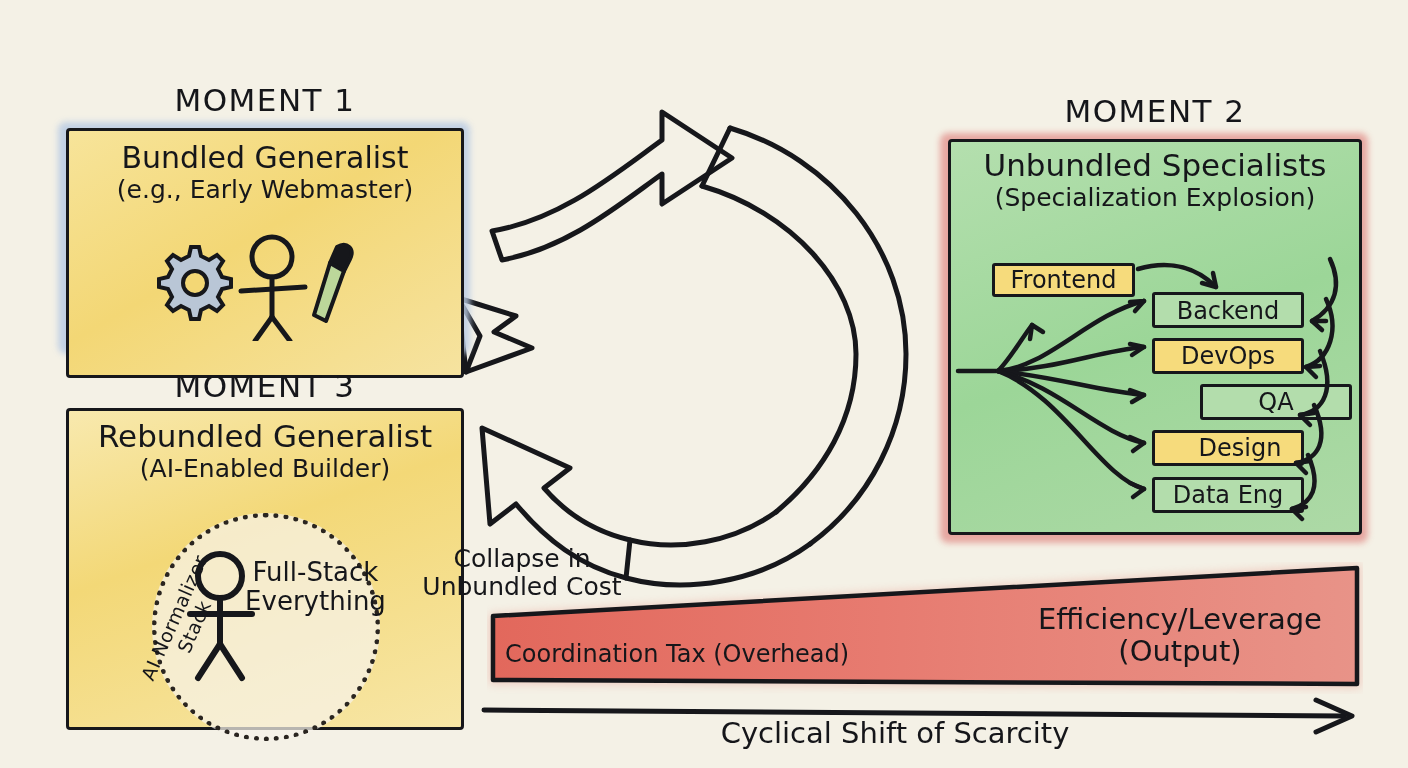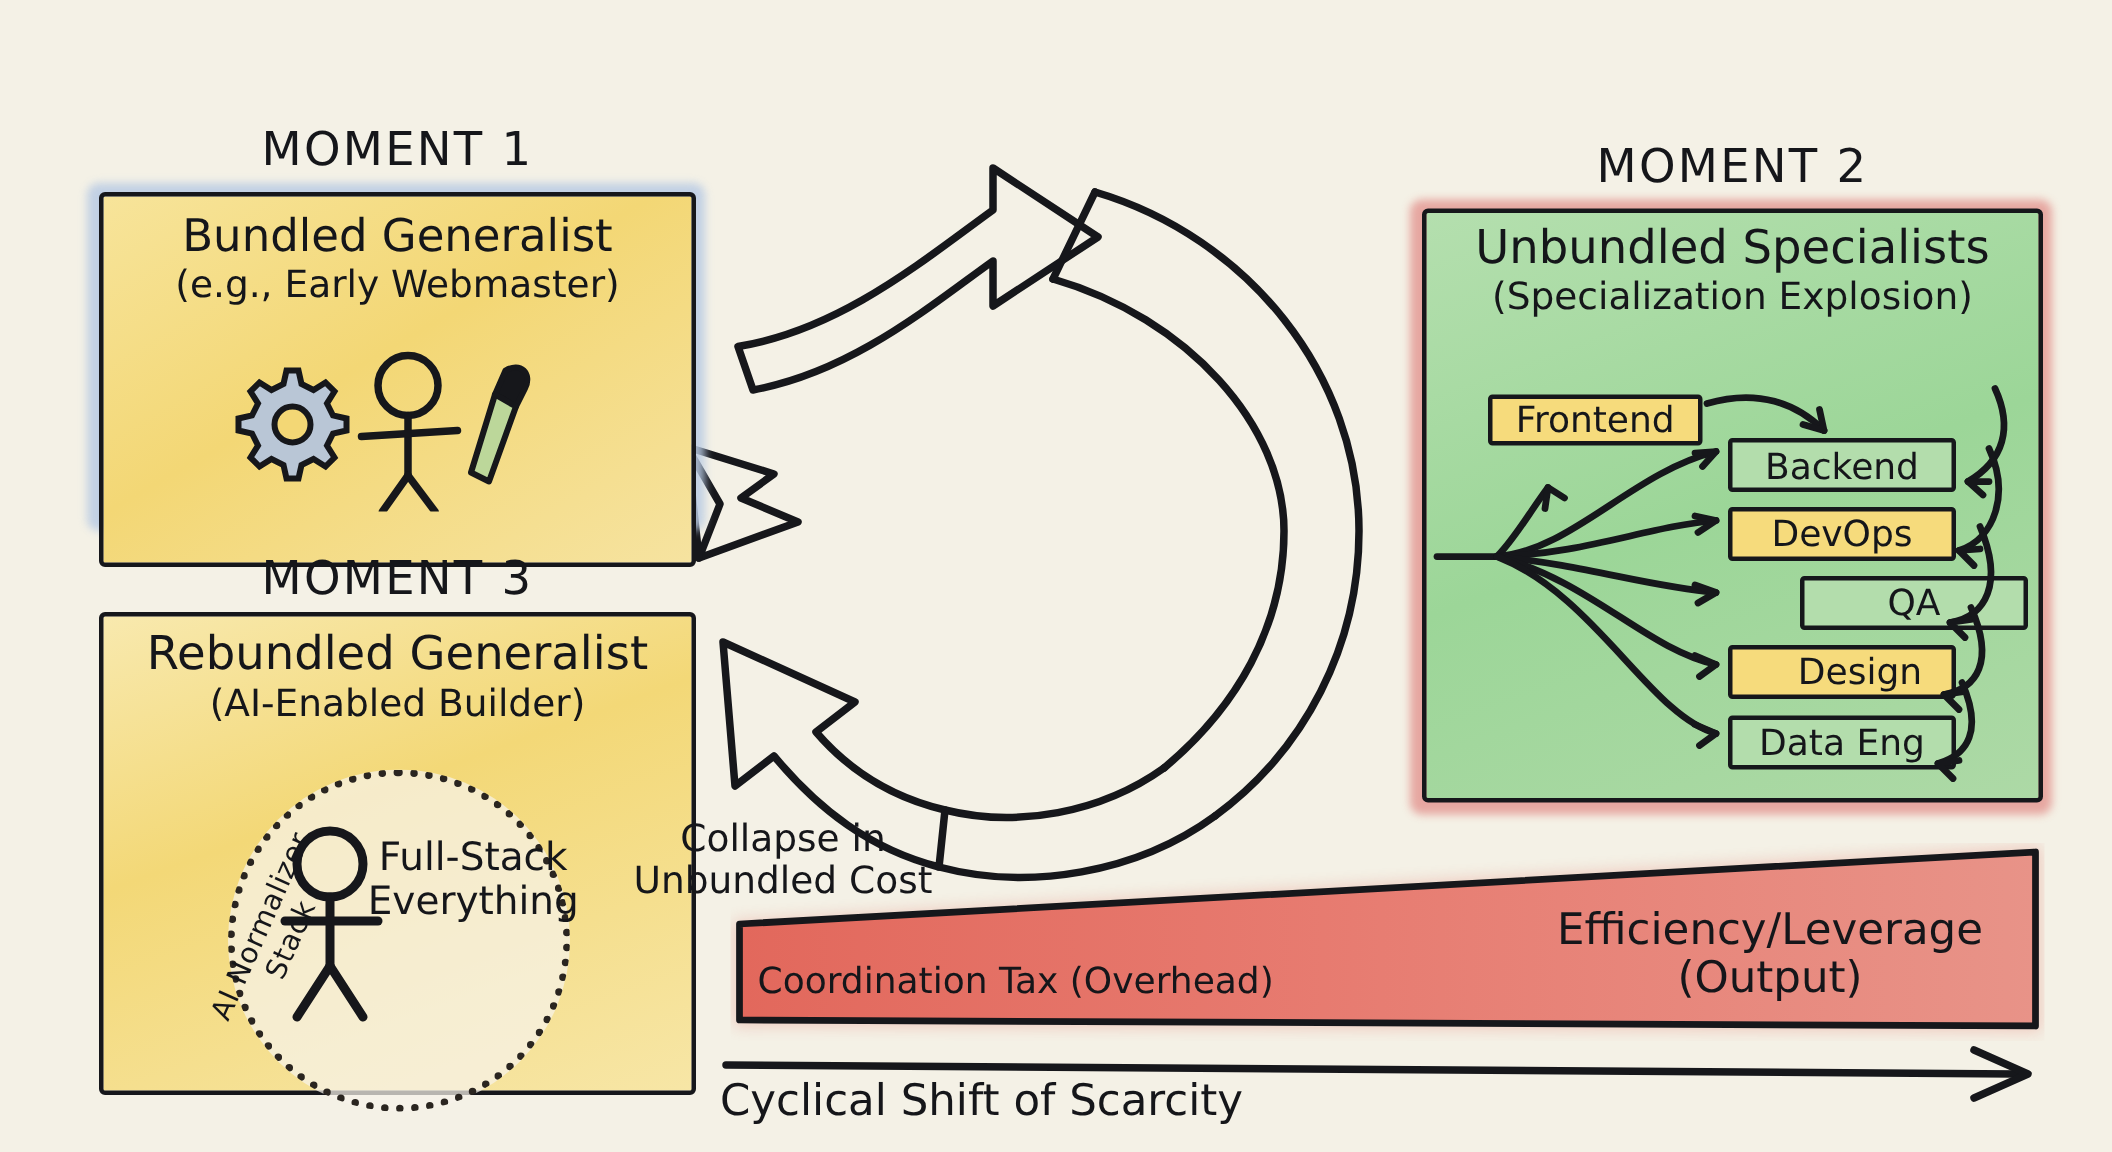--- a/index.html
+++ b/index.html
@@ -94,21 +94,21 @@
   #wedge-right-label {
     left: 990px; top: 604px; width: 380px;
     font-size: 29px; line-height: 1.1; text-align: center;
   }
   #collapse-label {
     left: 412px; top: 545px; width: 220px;
     font-size: 25px; line-height: 1.12; text-align: center;
   }
   #scarcity-label {
     left: 480px; top: 716px; width: 830px;
-    font-size: 29px; 
+    font-size: 29px; text-align: center;
   }
   svg { display:block; }
 </style>
 </head>
 <body>
 
 <div id="canvas">
 
 
   <svg class="abs" style="left:440px;top:100px;" width="520" height="520">

